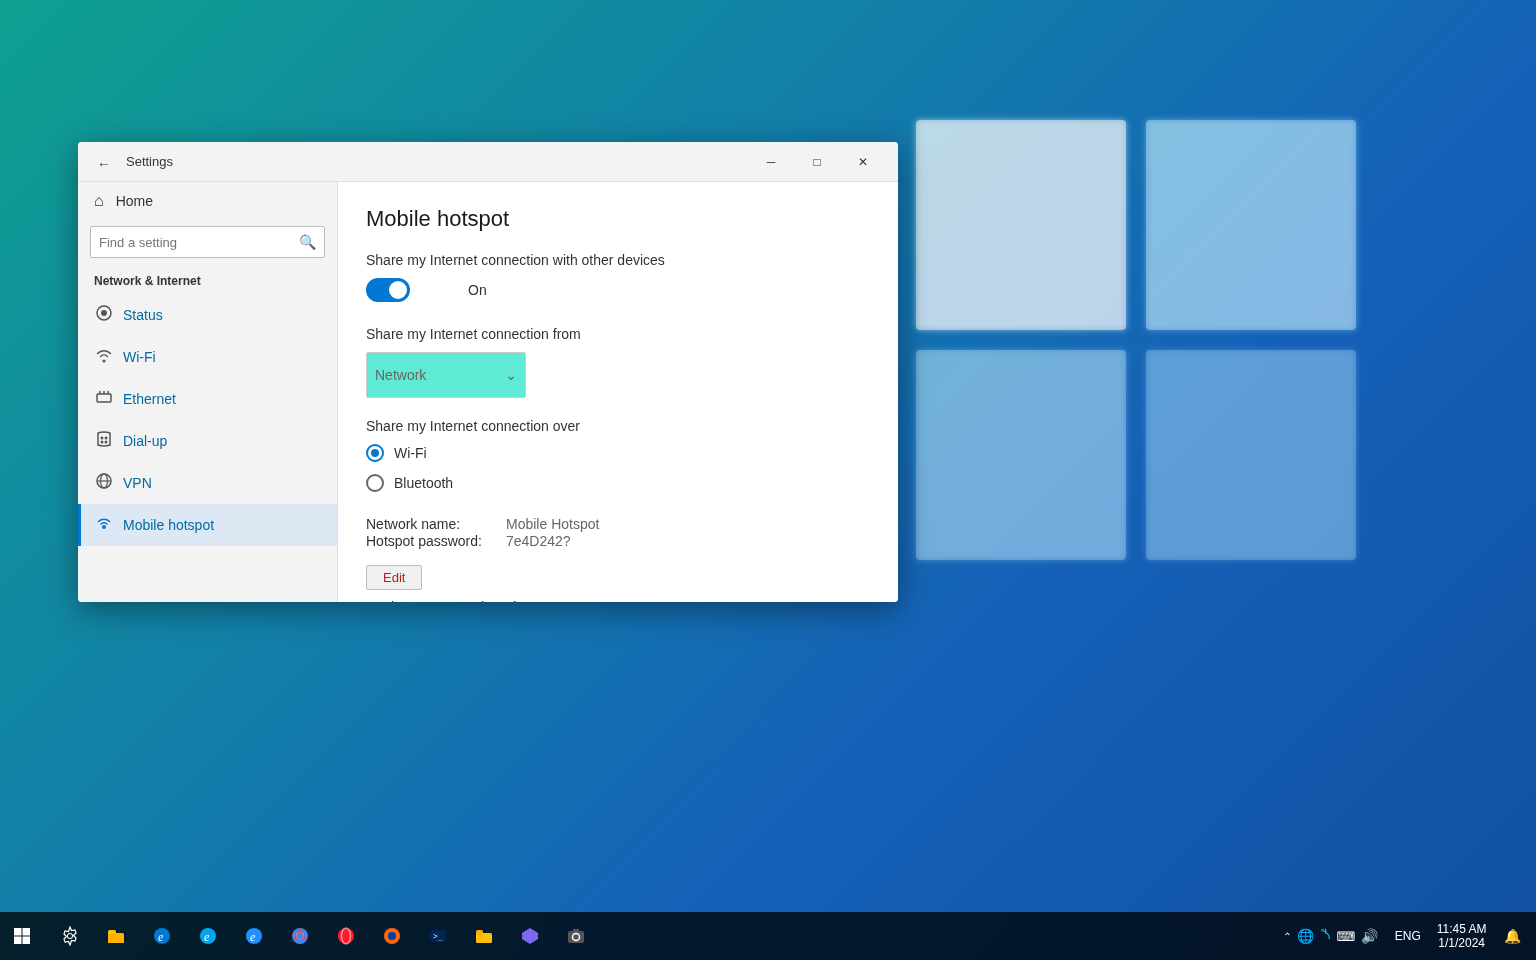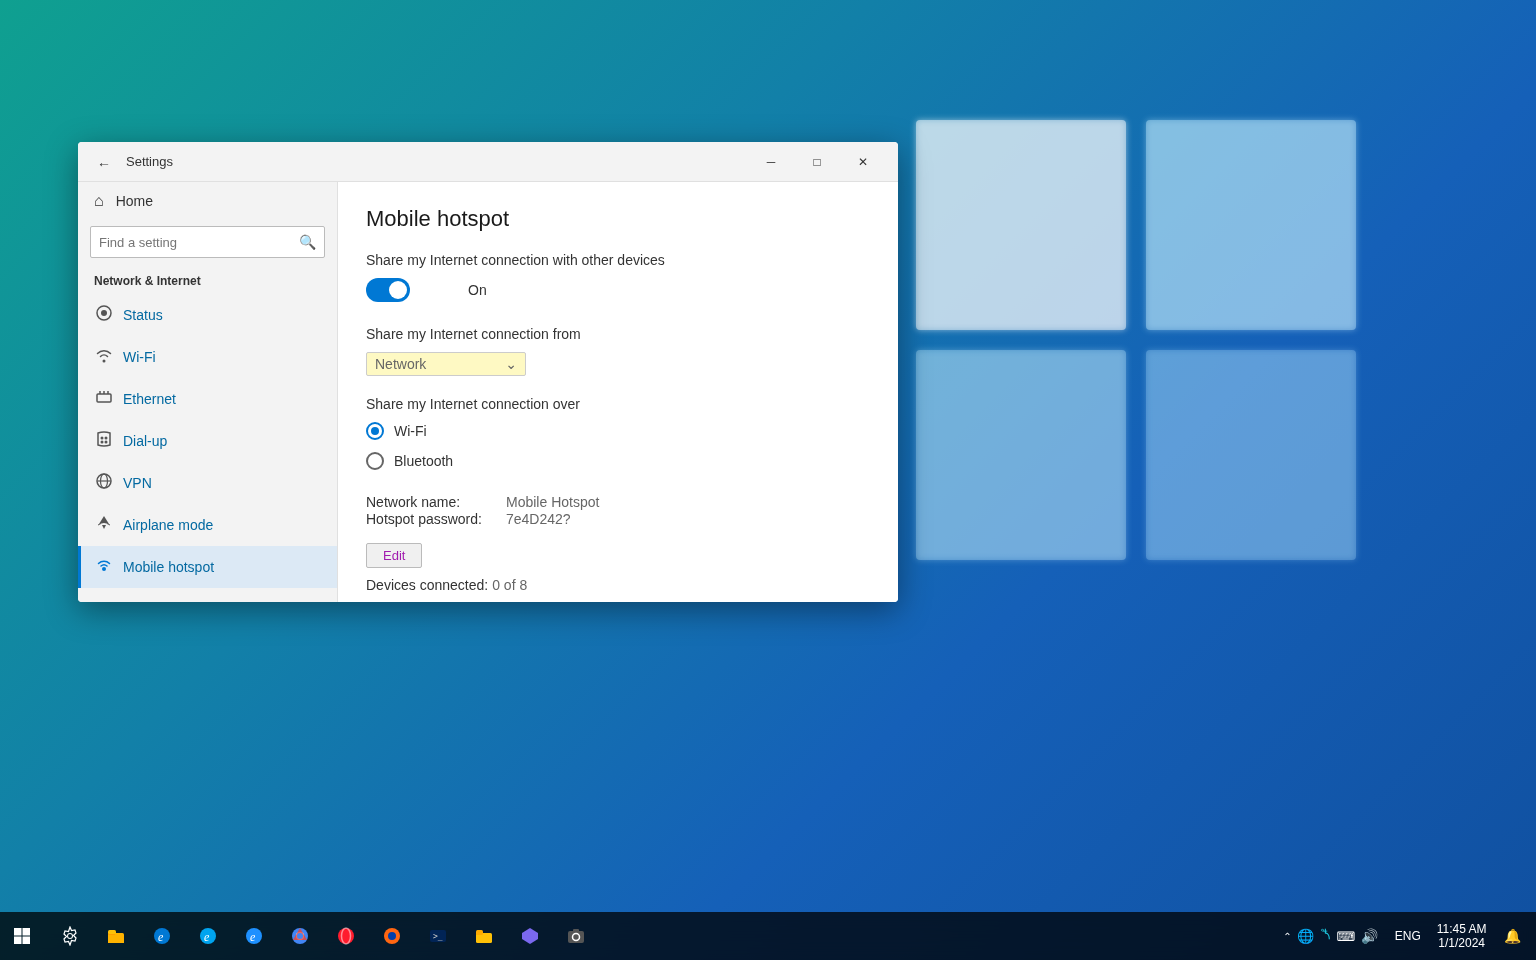--- a/index.html
+++ b/index.html
@@ -253,25 +253,25 @@
       color: #333;
       margin-left: 46px;
     }
 
     
     .dropdown-select {
       display: flex;
       align-items: center;
       justify-content: space-between;
       width: 160px;
-      height: 24px;
+      height: 46px;
       border: 1px solid #ccc;
       border-radius: 2px;
       padding: 0 8px;
-      background: #fef9c3;
+      background: #5eead4;
       font-size: 14px;
       color: #666;
       cursor: pointer;
       margin-bottom: 20px;
     }
 
     
     .radio-group {
       display: flex;
       flex-direction: column;
@@ -323,21 +323,21 @@
       font-size: 14px;
       color: #666;
     }
 
     
     .edit-btn {
       padding: 4px 16px;
       border: 1px solid #bbb;
       background: #f0f0f0;
       font-size: 13px;
-      color: #a21caf;
+      color: #b91c1c;
       cursor: pointer;
       border-radius: 2px;
       margin-bottom: 9px;
     }
 
     .devices-row {
       display: flex;
       gap: 4px;
       font-size: 14px;
       color: #333;
@@ -452,31 +452,20 @@
         <span class="icon">
           <svg width="18" height="18" viewBox="0 0 18 18">
               <circle cx="9" cy="9" r="7" fill="none" stroke="#555" stroke-width="1.5"></circle>
               <ellipse cx="9" cy="9" rx="3.5" ry="7" fill="none" stroke="#555" stroke-width="1.2"></ellipse>
               <line x1="2.5" y1="9" x2="15.5" y2="9" stroke="#555" stroke-width="1.2"></line>
             </svg>
         </span>
         <span>VPN</span>
       </div>
 
-      <div class="sidebar-item">
-        <span class="icon">
-          <svg width="18" height="18" viewBox="0 0 18 18">
-              <path d="M9 2 L14 10 L9 9 L4 10 Z" fill="#555"></path>
-              <path d="M7 11 L9 15 L11 11" fill="#555"></path>
-              <line x1="6" y1="9.5" x2="3" y2="11" stroke="#555" stroke-width="1"></line>
-              <line x1="12" y1="9.5" x2="15" y2="11" stroke="#555" stroke-width="1"></line>
-            </svg>
-        </span>
-        <span>Airplane mode</span>
-      </div>
 
       <div class="sidebar-item active">
         <span class="icon">
           <svg width="18" height="18" viewBox="0 0 18 18">
               <circle cx="9" cy="13" r="2" fill="#0078d4"></circle>
               <path d="M6 10a4.5 4.5 0 016 0" fill="none" stroke="#0078d4" stroke-width="1.5" stroke-linecap="round"></path>
               <path d="M3.5 7.5a8 8 0 0111 0" fill="none" stroke="#0078d4" stroke-width="1.5" stroke-linecap="round"></path>
             </svg>
         </span>
         <span>Mobile hotspot</span>

